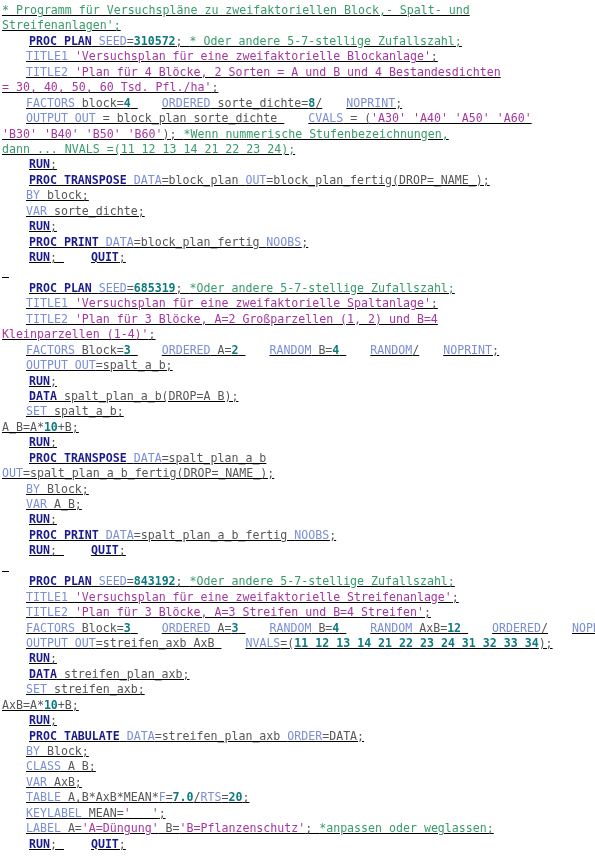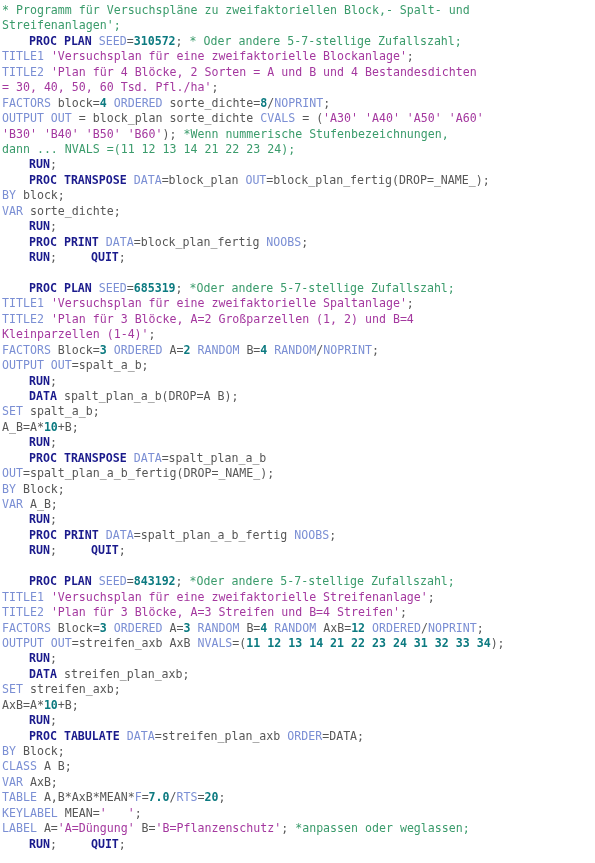--- a/index.html
+++ b/index.html
@@ -13,31 +13,32 @@
     height: 863px;
     overflow: hidden;
     font-family: "DejaVu Sans Mono", "Liberation Mono", monospace;
   }
   #code-listing {
     padding: 3px 0 0 2px;
     font-size: 11.6px;
     line-height: 15.45px;
     white-space: pre;
     letter-spacing: 0px;
+    text-decoration: underline;
   }
   .code-line {
     height: 15.45px;
     white-space: pre;
   }
   .code-line.blank {
     height: 15.45px;
   }
   
   .tok-kw       { color: #1a1a8c; font-weight: bold; margin-left: 27px; }   
-  .tok-stmt     { color: #7b8fd4; }                      
+  .tok-stmt     { color: #7b8fd4; margin-left: 24px; }                      
   .tok-opt      { color: #7b8fd4; }                      
   .tok-num      { color: #0c7a80; font-weight: bold; text-align: right; }   
   .tok-str      { color: #a4389f; }                      
   .tok-cmt      { color: #3a9b6b; }                      
   .tok-plain    { color: #575757; }                      
 </style>
 </head>
 <body>
 
 <div id="code-listing"><div class="code-line"><span class="tok-cmt">* Programm für Versuchspläne zu zweifaktoriellen Block,- Spalt- und</span></div><div class="code-line"><span class="tok-cmt">Streifenanlagen';</span></div><div class="code-line"><span class="tok-kw">PROC PLAN</span><span class="tok-plain"> </span><span class="tok-opt">SEED</span><span class="tok-plain">=</span><span class="tok-num">310572</span><span class="tok-plain">; </span><span class="tok-cmt">* Oder andere 5-7-stellige Zufallszahl;</span></div><div class="code-line"><span class="tok-stmt">TITLE1</span><span class="tok-plain"> </span><span class="tok-str">'Versuchsplan für eine zweifaktorielle Blockanlage'</span><span class="tok-plain">;</span></div><div class="code-line"><span class="tok-stmt">TITLE2</span><span class="tok-plain"> </span><span class="tok-str">'Plan für 4 Blöcke, 2 Sorten = A und B und 4 Bestandesdichten</span></div><div class="code-line"><span class="tok-str">= 30, 40, 50, 60 Tsd. Pfl./ha'</span><span class="tok-plain">;</span></div><div class="code-line"><span class="tok-stmt">FACTORS</span><span class="tok-plain"> block=</span><span class="tok-num">4</span><span class="tok-plain"> </span><span class="tok-stmt">ORDERED</span><span class="tok-plain"> sorte_dichte=</span><span class="tok-num">8</span><span class="tok-plain">/</span><span class="tok-stmt">NOPRINT</span><span class="tok-plain">;</span></div><div class="code-line"><span class="tok-stmt">OUTPUT OUT</span><span class="tok-plain"> = block_plan sorte_dichte </span><span class="tok-stmt">CVALS</span><span class="tok-plain"> = (</span><span class="tok-str">'A30' 'A40' 'A50' 'A60'</span></div><div class="code-line"><span class="tok-str">'B30' 'B40' 'B50' 'B60'</span><span class="tok-plain">); </span><span class="tok-cmt">*Wenn nummerische Stufenbezeichnungen,</span></div><div class="code-line"><span class="tok-cmt">dann ... NVALS =(11 12 13 14 21 22 23 24);</span></div><div class="code-line"><span class="tok-kw">RUN</span><span class="tok-plain">;</span></div><div class="code-line"><span class="tok-kw">PROC TRANSPOSE</span><span class="tok-plain"> </span><span class="tok-opt">DATA</span><span class="tok-plain">=block_plan </span><span class="tok-opt">OUT</span><span class="tok-plain">=block_plan_fertig(DROP=_NAME_);</span></div><div class="code-line"><span class="tok-stmt">BY</span><span class="tok-plain"> block;</span></div><div class="code-line"><span class="tok-stmt">VAR</span><span class="tok-plain"> sorte_dichte;</span></div><div class="code-line"><span class="tok-kw">RUN</span><span class="tok-plain">;</span></div><div class="code-line"><span class="tok-kw">PROC PRINT</span><span class="tok-plain"> </span><span class="tok-opt">DATA</span><span class="tok-plain">=block_plan_fertig </span><span class="tok-opt">NOOBS</span><span class="tok-plain">;</span></div><div class="code-line"><span class="tok-kw">RUN</span><span class="tok-plain">; </span><span class="tok-kw">QUIT</span><span class="tok-plain">;</span></div><div class="code-line blank">&nbsp;</div><div class="code-line"><span class="tok-kw">PROC PLAN</span><span class="tok-plain"> </span><span class="tok-opt">SEED</span><span class="tok-plain">=</span><span class="tok-num">685319</span><span class="tok-plain">; </span><span class="tok-cmt">*Oder andere 5-7-stellige Zufallszahl;</span></div><div class="code-line"><span class="tok-stmt">TITLE1</span><span class="tok-plain"> </span><span class="tok-str">'Versuchsplan für eine zweifaktorielle Spaltanlage'</span><span class="tok-plain">;</span></div><div class="code-line"><span class="tok-stmt">TITLE2</span><span class="tok-plain"> </span><span class="tok-str">'Plan für 3 Blöcke, A=2 Großparzellen (1, 2) und B=4</span></div><div class="code-line"><span class="tok-str">Kleinparzellen (1-4)'</span><span class="tok-plain">;</span></div><div class="code-line"><span class="tok-stmt">FACTORS</span><span class="tok-plain"> Block=</span><span class="tok-num">3</span><span class="tok-plain"> </span><span class="tok-stmt">ORDERED</span><span class="tok-plain"> A=</span><span class="tok-num">2</span><span class="tok-plain"> </span><span class="tok-stmt">RANDOM</span><span class="tok-plain"> B=</span><span class="tok-num">4</span><span class="tok-plain"> </span><span class="tok-stmt">RANDOM</span><span class="tok-plain">/</span><span class="tok-stmt">NOPRINT</span><span class="tok-plain">;</span></div><div class="code-line"><span class="tok-stmt">OUTPUT OUT</span><span class="tok-plain">=spalt_a_b;</span></div><div class="code-line"><span class="tok-kw">RUN</span><span class="tok-plain">;</span></div><div class="code-line"><span class="tok-kw">DATA</span><span class="tok-plain"> spalt_plan_a_b(DROP=A B);</span></div><div class="code-line"><span class="tok-stmt">SET</span><span class="tok-plain"> spalt_a_b;</span></div><div class="code-line"><span class="tok-plain">A_B=A*</span><span class="tok-num">10</span><span class="tok-plain">+B;</span></div><div class="code-line"><span class="tok-kw">RUN</span><span class="tok-plain">;</span></div><div class="code-line"><span class="tok-kw">PROC TRANSPOSE</span><span class="tok-plain"> </span><span class="tok-opt">DATA</span><span class="tok-plain">=spalt_plan_a_b</span></div><div class="code-line"><span class="tok-opt">OUT</span><span class="tok-plain">=spalt_plan_a_b_fertig(DROP=_NAME_);</span></div><div class="code-line"><span class="tok-stmt">BY</span><span class="tok-plain"> Block;</span></div><div class="code-line"><span class="tok-stmt">VAR</span><span class="tok-plain"> A_B;</span></div><div class="code-line"><span class="tok-kw">RUN</span><span class="tok-plain">;</span></div><div class="code-line"><span class="tok-kw">PROC PRINT</span><span class="tok-plain"> </span><span class="tok-opt">DATA</span><span class="tok-plain">=spalt_plan_a_b_fertig </span><span class="tok-opt">NOOBS</span><span class="tok-plain">;</span></div><div class="code-line"><span class="tok-kw">RUN</span><span class="tok-plain">; </span><span class="tok-kw">QUIT</span><span class="tok-plain">;</span></div><div class="code-line blank">&nbsp;</div><div class="code-line"><span class="tok-kw">PROC PLAN</span><span class="tok-plain"> </span><span class="tok-opt">SEED</span><span class="tok-plain">=</span><span class="tok-num">843192</span><span class="tok-plain">; </span><span class="tok-cmt">*Oder andere 5-7-stellige Zufallszahl;</span></div><div class="code-line"><span class="tok-stmt">TITLE1</span><span class="tok-plain"> </span><span class="tok-str">'Versuchsplan für eine zweifaktorielle Streifenanlage'</span><span class="tok-plain">;</span></div><div class="code-line"><span class="tok-stmt">TITLE2</span><span class="tok-plain"> </span><span class="tok-str">'Plan für 3 Blöcke, A=3 Streifen und B=4 Streifen'</span><span class="tok-plain">;</span></div><div class="code-line"><span class="tok-stmt">FACTORS</span><span class="tok-plain"> Block=</span><span class="tok-num">3</span><span class="tok-plain"> </span><span class="tok-stmt">ORDERED</span><span class="tok-plain"> A=</span><span class="tok-num">3</span><span class="tok-plain"> </span><span class="tok-stmt">RANDOM</span><span class="tok-plain"> B=</span><span class="tok-num">4</span><span class="tok-plain"> </span><span class="tok-stmt">RANDOM</span><span class="tok-plain"> AxB=</span><span class="tok-num">12</span><span class="tok-plain"> </span><span class="tok-stmt">ORDERED</span><span class="tok-plain">/</span><span class="tok-stmt">NOPRINT</span><span class="tok-plain">;</span></div><div class="code-line"><span class="tok-stmt">OUTPUT OUT</span><span class="tok-plain">=streifen_axb AxB </span><span class="tok-stmt">NVALS</span><span class="tok-plain">=(</span><span class="tok-num">11 12 13 14 21 22 23 24 31 32 33 34</span><span class="tok-plain">);</span></div><div class="code-line"><span class="tok-kw">RUN</span><span class="tok-plain">;</span></div><div class="code-line"><span class="tok-kw">DATA</span><span class="tok-plain"> streifen_plan_axb;</span></div><div class="code-line"><span class="tok-stmt">SET</span><span class="tok-plain"> streifen_axb;</span></div><div class="code-line"><span class="tok-plain">AxB=A*</span><span class="tok-num">10</span><span class="tok-plain">+B;</span></div><div class="code-line"><span class="tok-kw">RUN</span><span class="tok-plain">;</span></div><div class="code-line"><span class="tok-kw">PROC TABULATE</span><span class="tok-plain"> </span><span class="tok-opt">DATA</span><span class="tok-plain">=streifen_plan_axb </span><span class="tok-opt">ORDER</span><span class="tok-plain">=DATA;</span></div><div class="code-line"><span class="tok-stmt">BY</span><span class="tok-plain"> Block;</span></div><div class="code-line"><span class="tok-stmt">CLASS</span><span class="tok-plain"> A B;</span></div><div class="code-line"><span class="tok-stmt">VAR</span><span class="tok-plain"> AxB;</span></div><div class="code-line"><span class="tok-stmt">TABLE</span><span class="tok-plain"> A,B*AxB*MEAN*</span><span class="tok-opt">F</span><span class="tok-plain">=</span><span class="tok-num">7.0</span><span class="tok-plain">/</span><span class="tok-opt">RTS</span><span class="tok-plain">=</span><span class="tok-num">20</span><span class="tok-plain">;</span></div><div class="code-line"><span class="tok-stmt">KEYLABEL</span><span class="tok-plain"> MEAN=</span><span class="tok-str">'   '</span><span class="tok-plain">;</span></div><div class="code-line"><span class="tok-stmt">LABEL</span><span class="tok-plain"> A=</span><span class="tok-str">'A=Düngung'</span><span class="tok-plain"> B=</span><span class="tok-str">'B=Pflanzenschutz'</span><span class="tok-plain">; </span><span class="tok-cmt">*anpassen oder weglassen;</span></div><div class="code-line"><span class="tok-kw">RUN</span><span class="tok-plain">; </span><span class="tok-kw">QUIT</span><span class="tok-plain">;</span></div></div>

